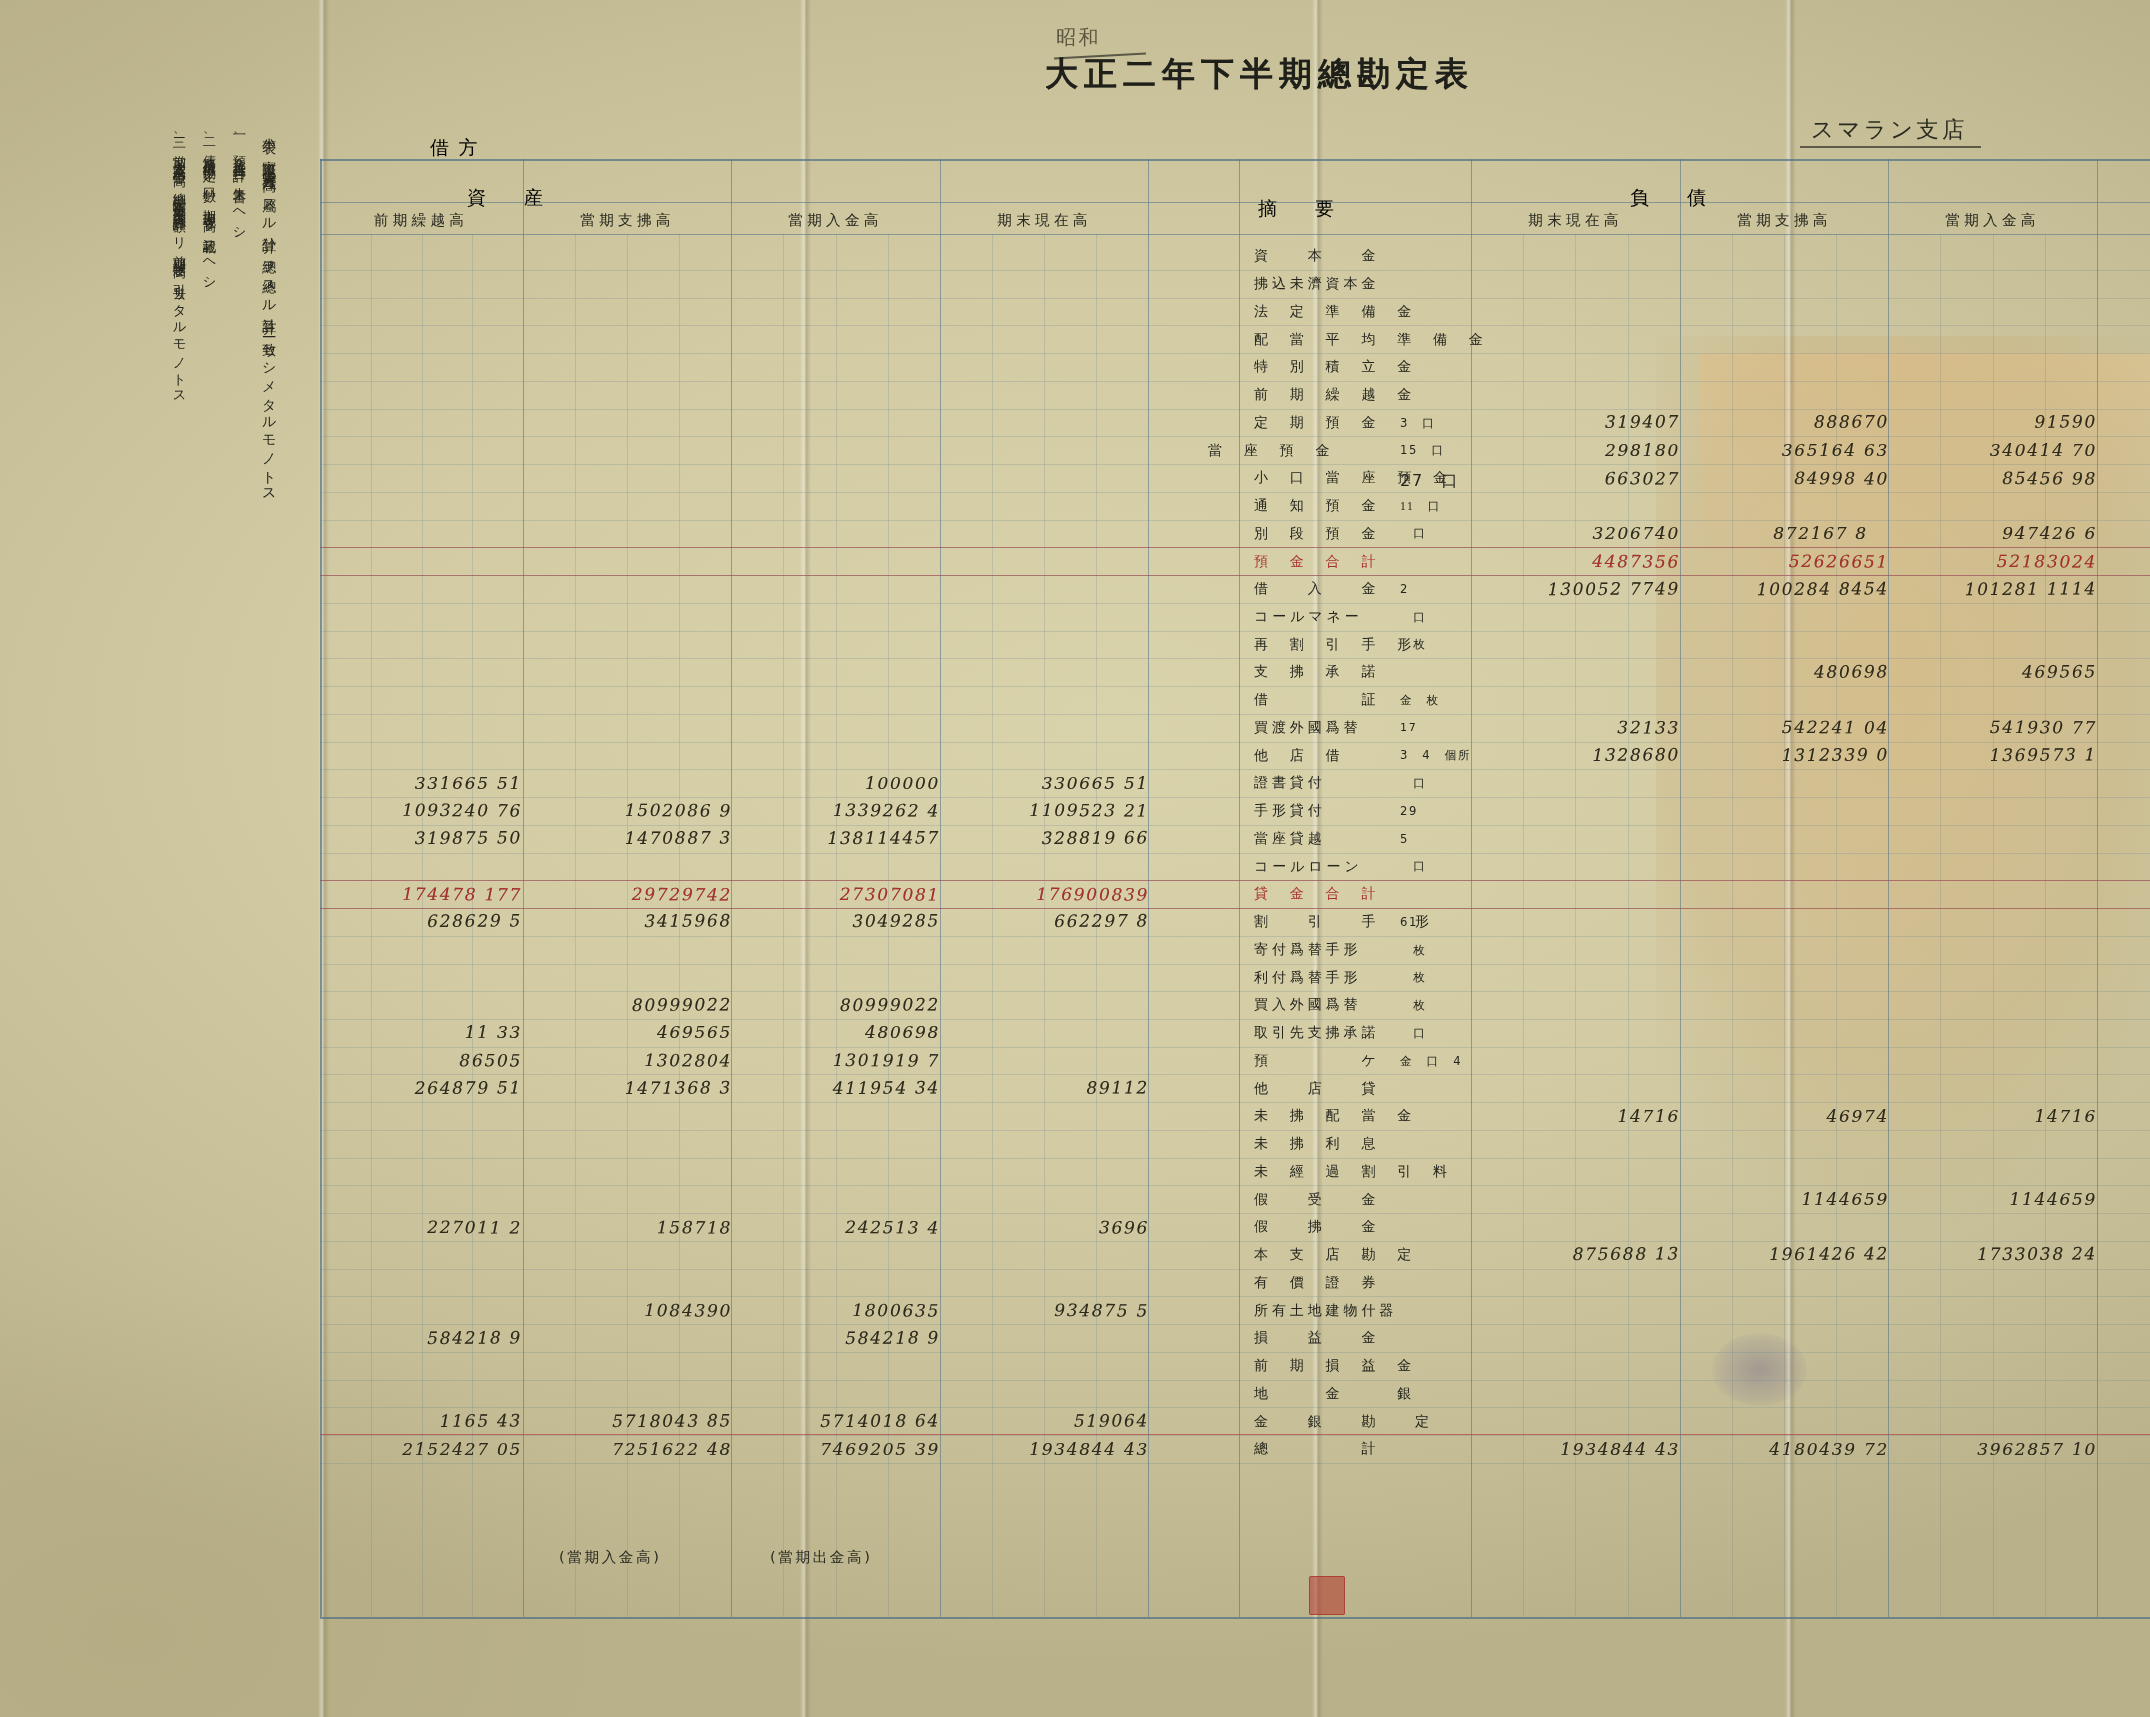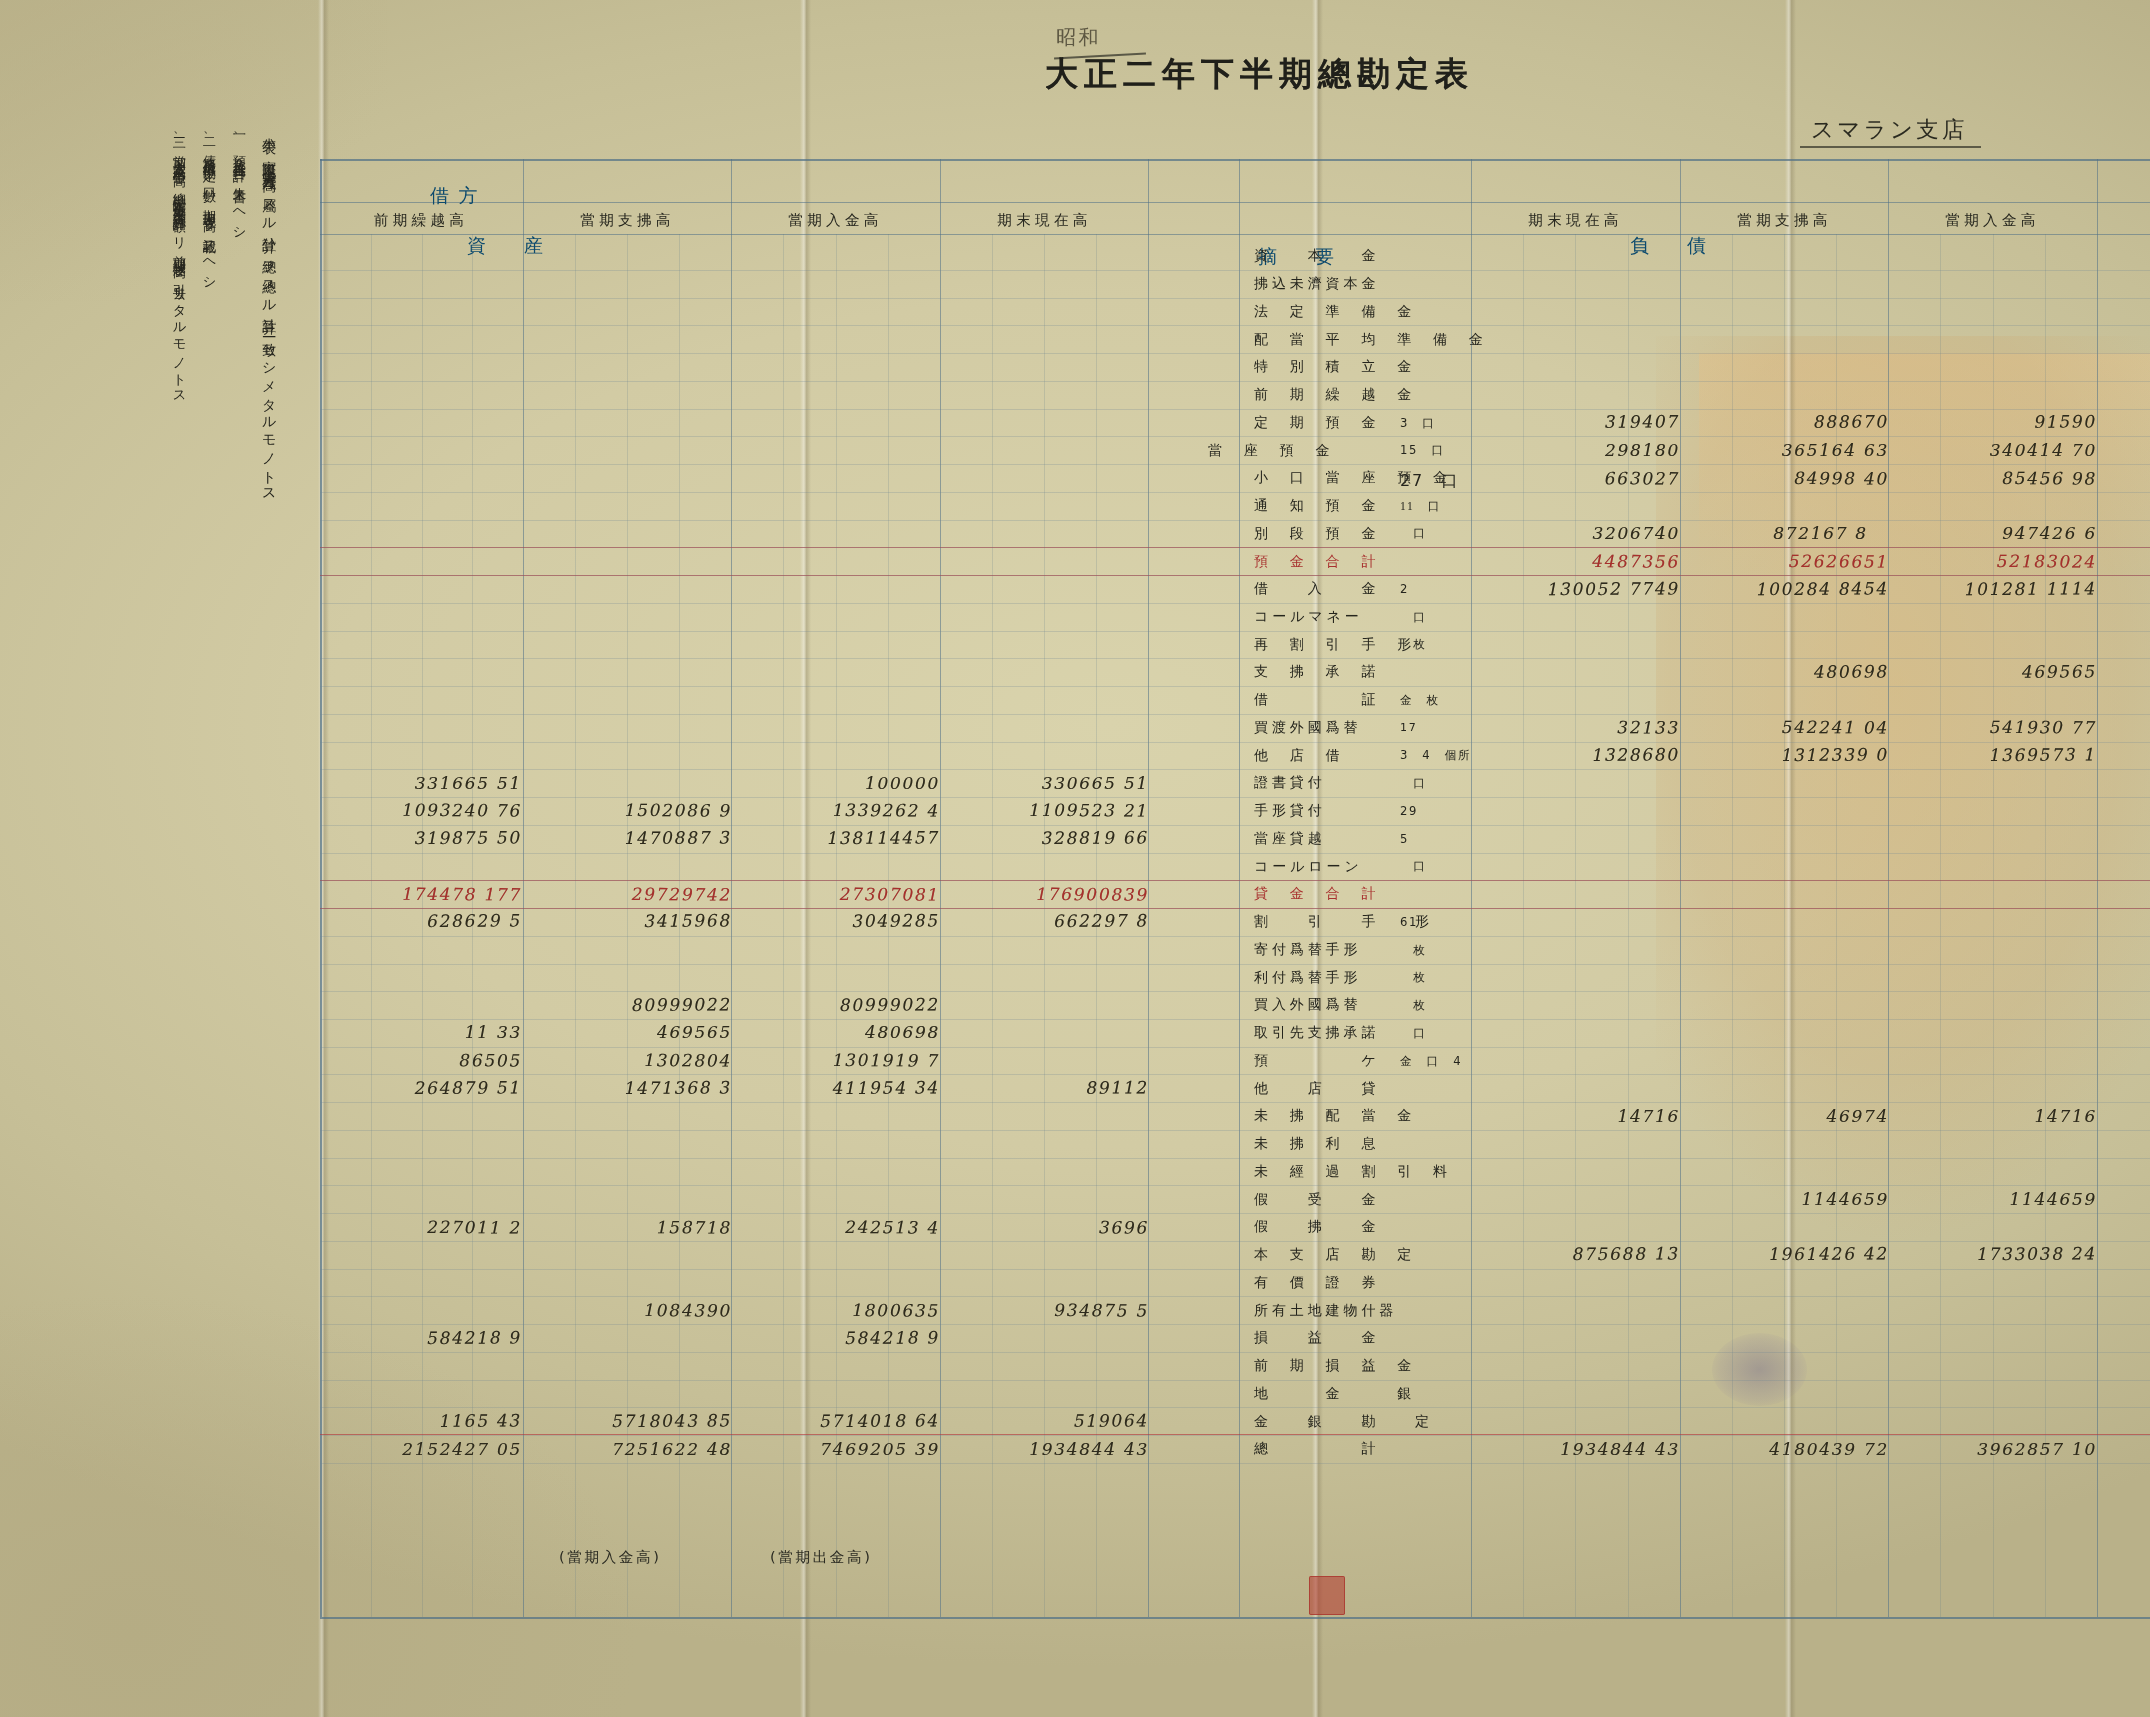--- a/index.html
+++ b/index.html
@@ -66,21 +66,21 @@
   #era-stamp{
     left:1056px;top:24px;font-size:20px;color:#3a3526;letter-spacing:2.6px;opacity:.75;
   }
   #era-strike{position:absolute;left:1054px;top:55px;width:92px;height:1.7px;background:#2b2b22;opacity:.7;transform:rotate(-3deg);}
   #branch{
     left:1811px;top:114px;font-size:22.4px;color:#2a2a20;letter-spacing:3.4px;
     font-family:"DejaVu Serif", serif;
   }
   #branch-rule{position:absolute;left:1800px;top:146px;width:181px;height:1.7px;background:#3a3a2c;opacity:.75;}
 
-  .secthead{font-size:19px;letter-spacing:9.5px;color:#0c4a6e;margin-top:48px;}
+  .secthead{font-size:19px;letter-spacing:9.5px;color:#000000;}
   .colhead{font-size:14.6px;letter-spacing:4.3px;color:#26261e;white-space:nowrap;}
   .rowlabel{font-size:14px;letter-spacing:3.9px;color:#25251d;white-space:nowrap;}
   .redlabel{color:#a8312f;}
 
   
   .vnote{
     position:absolute;writing-mode:vertical-rl;text-orientation:upright;
     font-size:13.3px;line-height:1.05;letter-spacing:2.2px;color:#25251d;
     font-family:"DejaVu Sans", sans-serif;white-space:nowrap;
   }

